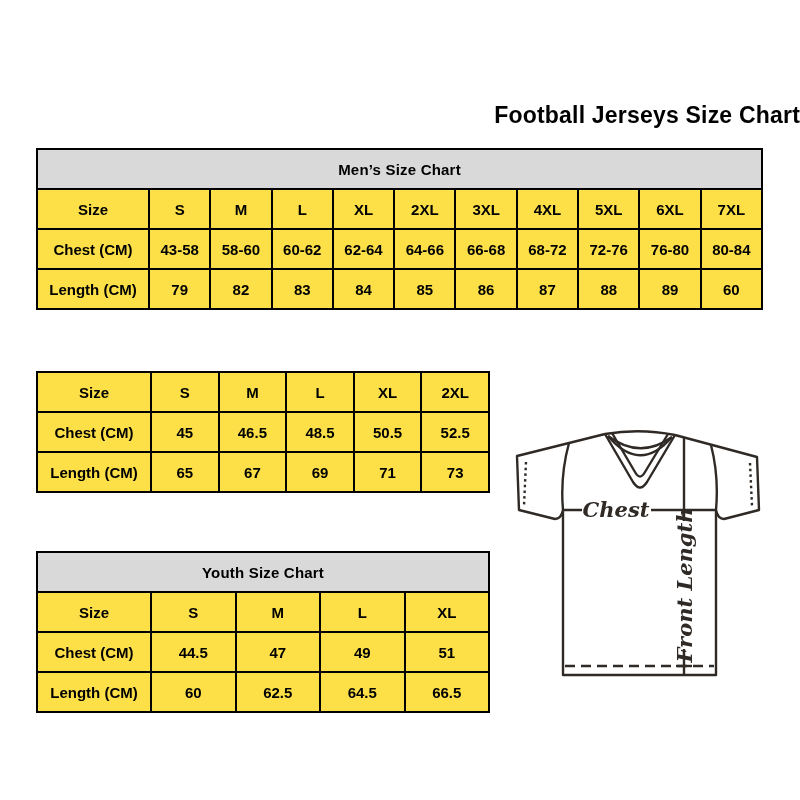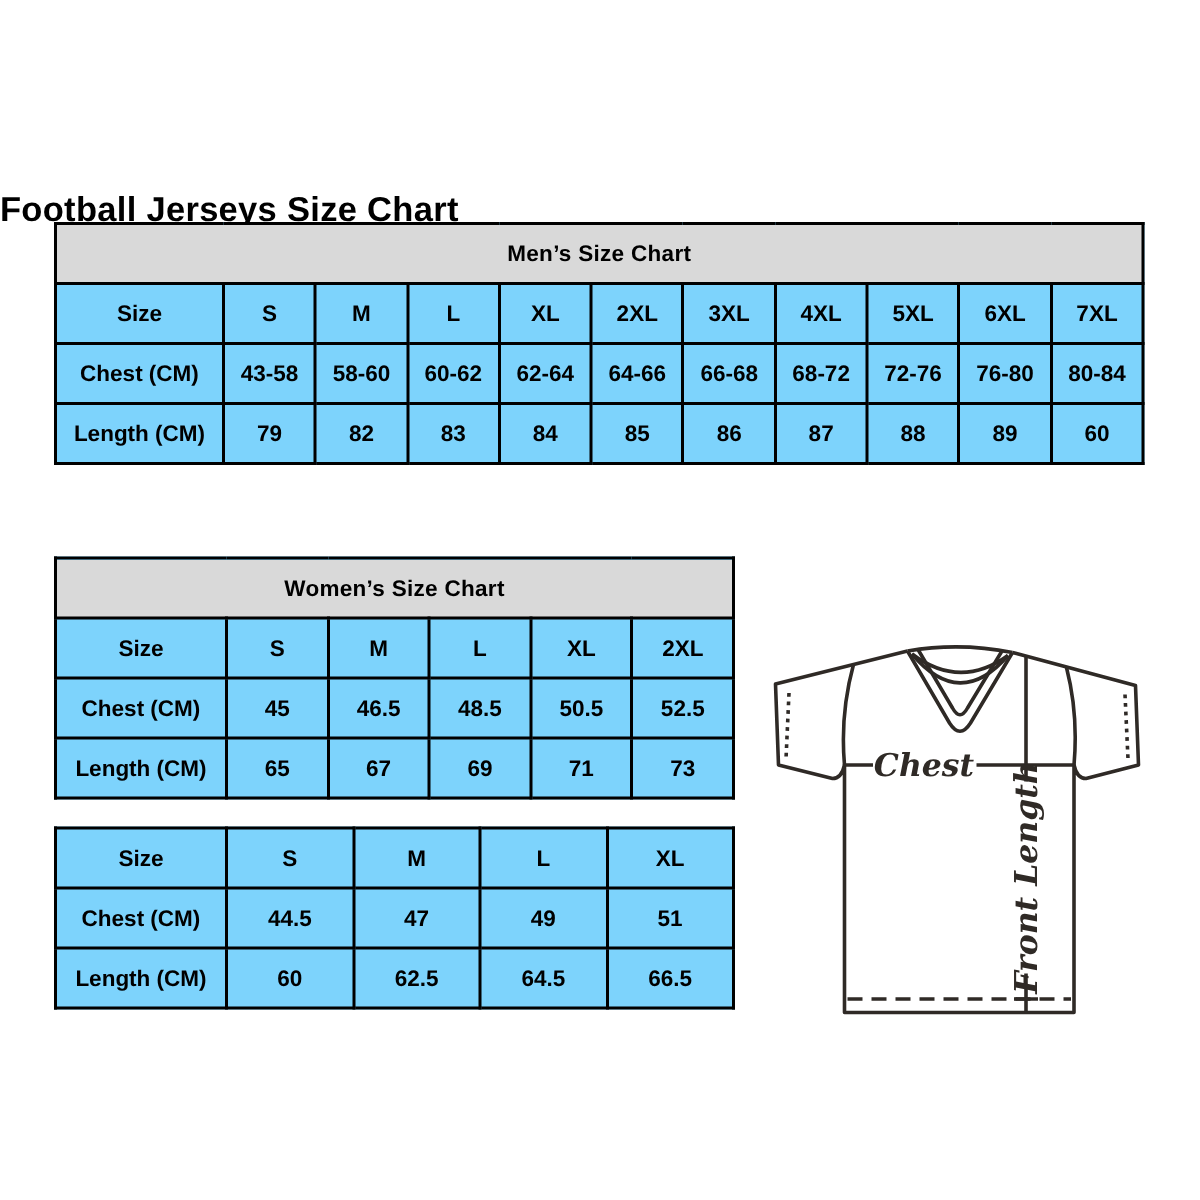--- a/index.html
+++ b/index.html
@@ -1,25 +1,25 @@
 <!DOCTYPE html>
 <html><head>
 <meta charset="utf-8">
 <style>
   html,body{margin:0;padding:0;background:#fff;}
   .canvas{
     position:relative;width:800px;height:800px;background:#ffffff;
     font-family:"Liberation Sans",sans-serif;color:#000;overflow:hidden;
   }
   .page-title{
-    position:absolute;top:102px;left:0;width:100%;text-align:left;
-    font-size:23px;font-weight:bold;letter-spacing:.2px;margin-top:24px;
+    position:absolute;top:102px;left:0;width:100%;text-align:right;
+    font-size:23px;font-weight:bold;letter-spacing:.2px;
   }
   table.size-table{
-    position:absolute;border-collapse:collapse;table-layout:fixed;background:#7dd3fc;
+    position:absolute;border-collapse:collapse;table-layout:fixed;background:#fde047;
   }
   table.size-table td{
     border:2px solid #000;text-align:center;vertical-align:middle;
     font-weight:bold;font-size:15px;padding:0;overflow:hidden;white-space:nowrap;
   }
   table.size-table tr{height:40px;}
   td.section-title{background:#d9d9d9;font-size:16px;letter-spacing:.2px;}
   #mens-table{left:36px;top:148px;width:727px;}
   #womens-table{left:36px;top:371px;width:454px;}
   #youth-table{left:36px;top:551px;width:454px;}
@@ -104,23 +104,20 @@
   <table class="size-table" id="womens-table">
     <colgroup>
         <col class="label-col-sm">
         <col>
         <col>
         <col>
         <col>
         <col>
       </colgroup>
     <tbody>
-        <tr>
-      <td class="section-title" colspan="6">Women’s Size Chart</td>
-    </tr>
     <tr>
       <td>Size</td>
       <td>S</td>
       <td>M</td>
       <td>L</td>
       <td>XL</td>
       <td>2XL</td>
     </tr>
     <tr>
       <td>Chest (CM)</td>
@@ -143,20 +140,23 @@
 
   <table class="size-table" id="youth-table">
     <colgroup>
         <col class="label-col-sm">
         <col>
         <col>
         <col>
         <col>
       </colgroup>
     <tbody>
+        <tr>
+      <td class="section-title" colspan="5">Youth Size Chart</td>
+    </tr>
     <tr>
       <td>Size</td>
       <td>S</td>
       <td>M</td>
       <td>L</td>
       <td>XL</td>
     </tr>
     <tr>
       <td>Chest (CM)</td>
       <td>44.5</td>

